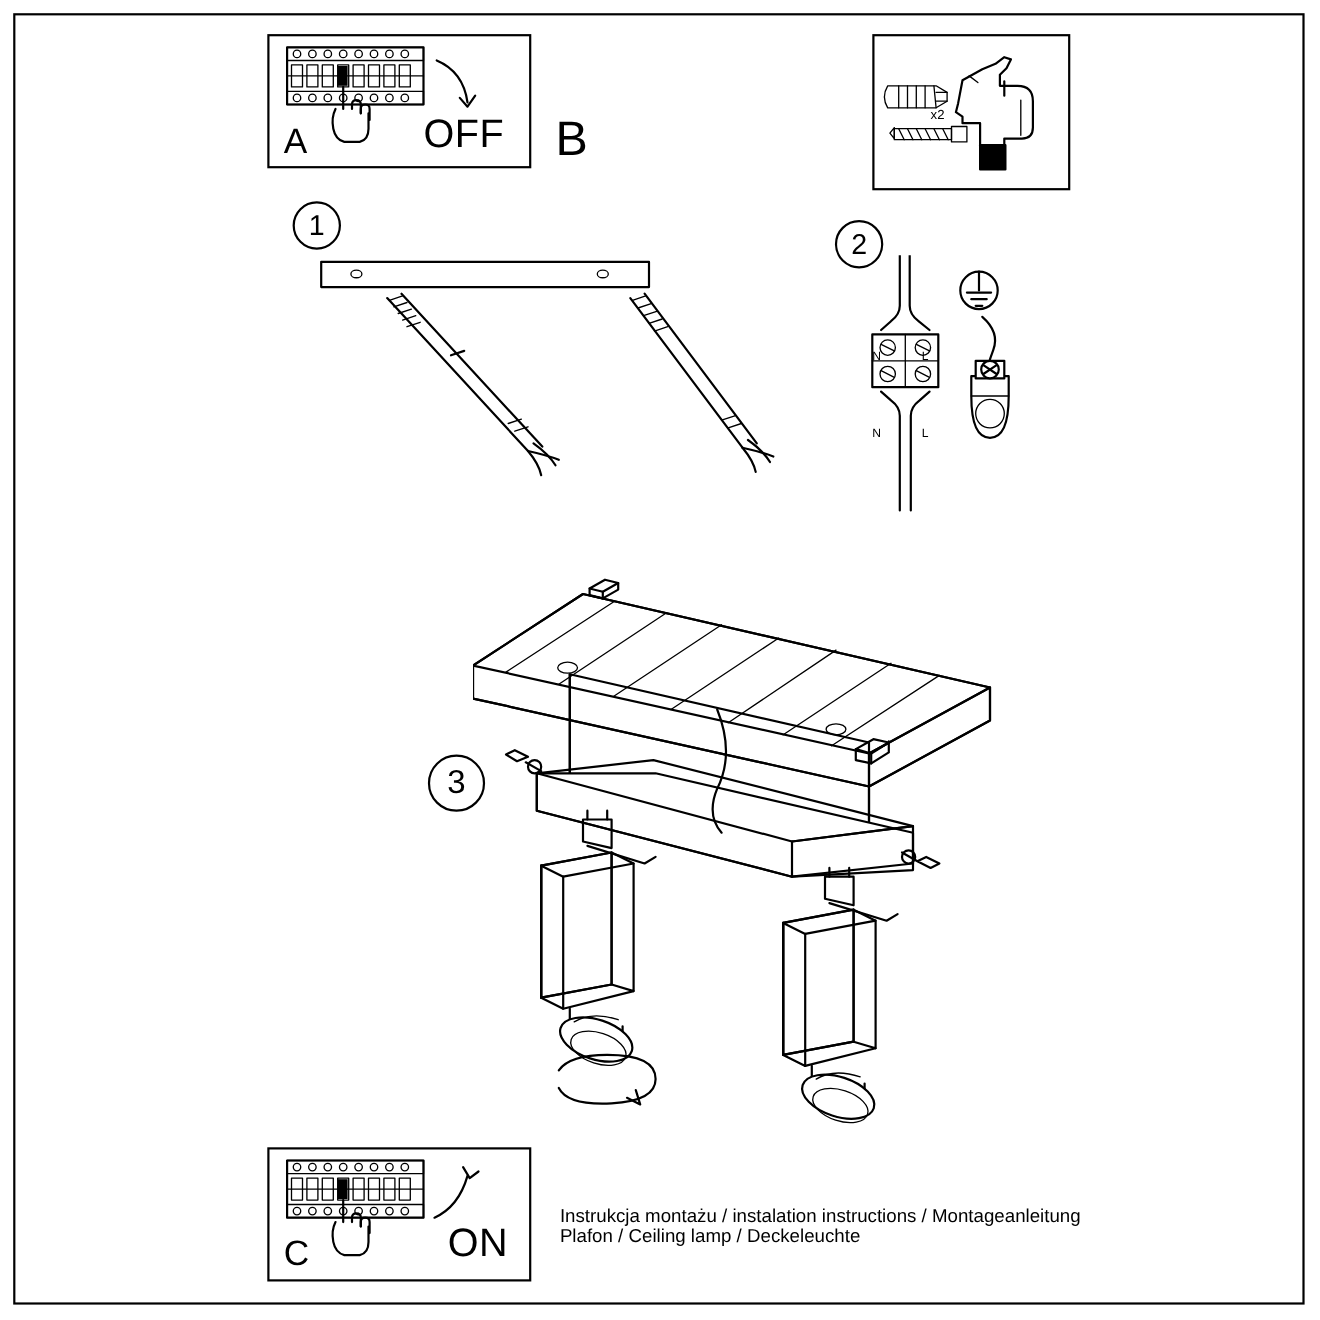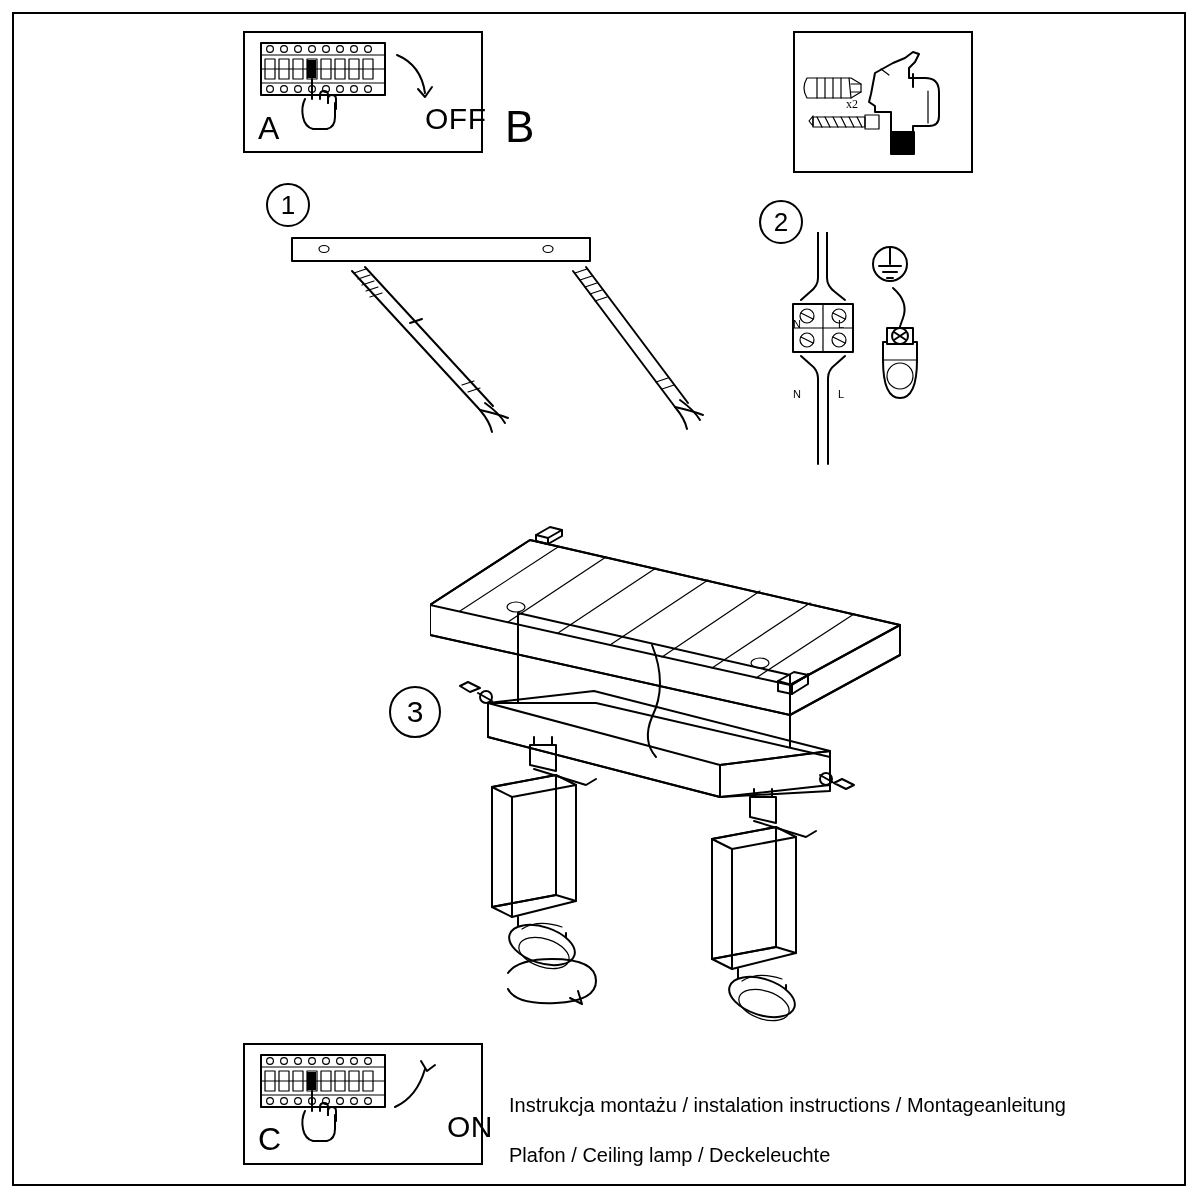--- a/index.html
+++ b/index.html
@@ -41,24 +41,23 @@
     line-height: 1;
     font-family: "Liberation Sans", sans-serif;
   }
   .big-letter {
     position: absolute;
     font-size: 44px;
     line-height: 1;
   }
   .onoff {
     position: absolute;
-    font-size: 30px;
+    font-size: 36px;
     line-height: 1;
     letter-spacing: 0.5px;
-    margin-left: 40px;
   }
   .circle-num {
     position: absolute;
     width: 44px;
     height: 44px;
     border: 2px solid #000;
     border-radius: 50%;
     box-sizing: border-box;
     display: flex;
     align-items: center;
@@ -66,28 +65,27 @@
     font-size: 26px;
     background: #fff;
   }
   .circle-num.big {
     width: 52px;
     height: 52px;
     font-size: 30px;
   }
   .caption {
     position: absolute;
-    font-size: 20px;
+    font-size: 17px;
     line-height: 23px;
     white-space: nowrap;
   }
   .x2label {
     position: absolute;
     font-size: 12px;
-    font-family: Liberation Serif, serif;
   }
   .nl {
     position: absolute;
     font-size: 11px;
   }
   svg { display: block; }
   .stroke {
     fill: none;
     stroke: #000;
     stroke-width: 2;
@@ -454,15 +452,15 @@
       <g class="stroke">
         <path d="M150 62 q22 -10 30 -38"></path>
         <path d="M176 16 l6 10 l8 -6"></path>
       </g>
     </svg>
   </div>
   <div class="step-letter" style="left:258px; top:1123px;">C</div>
   <div class="onoff" style="left:407px; top:1112px;">ON</div>
 
   <div class="caption" style="left:509px; top:1094px;">Instrukcja montażu / instalation instructions / Montageanleitung</div>
-  <div class="caption" style="left:509px; top:1112px;margin-top:32px;">Plafon / Ceiling lamp / Deckeleuchte</div>
+  <div class="caption" style="left:509px; top:1112px;">Plafon / Ceiling lamp / Deckeleuchte</div>
 
 </div>
 
 </body></html>

